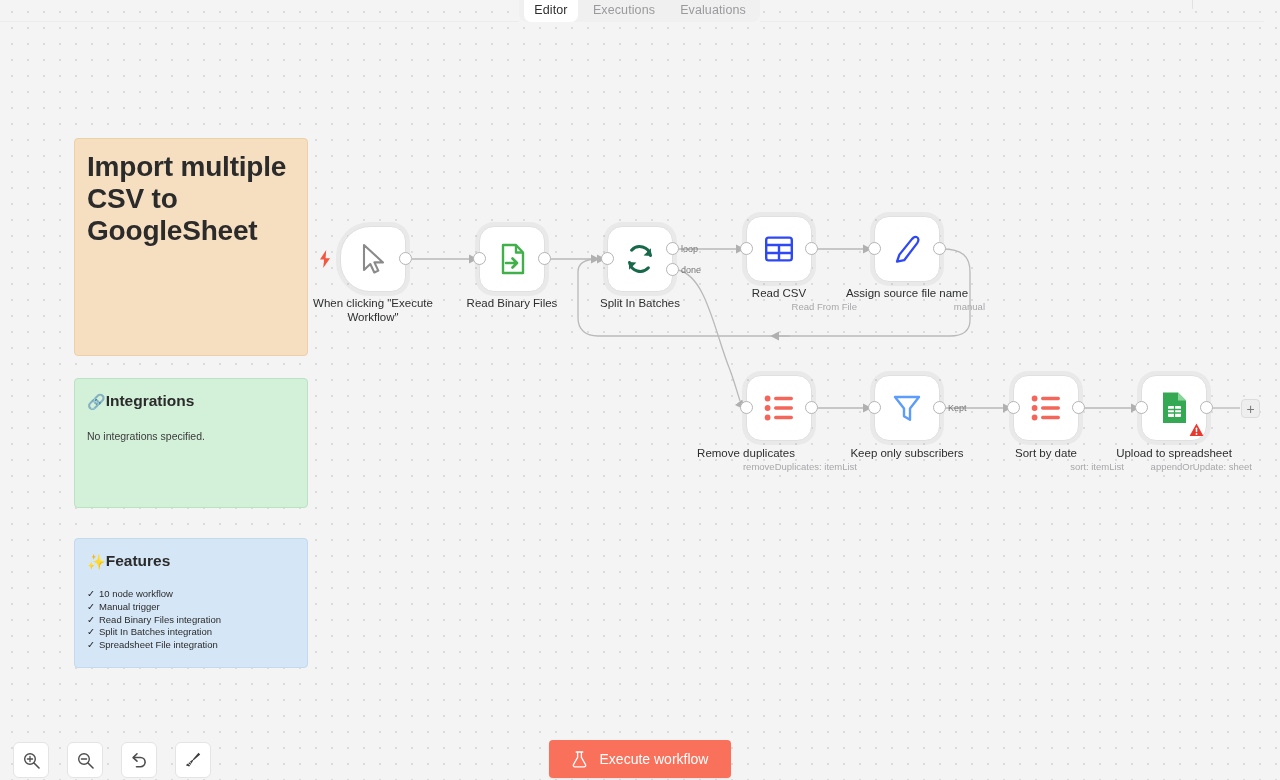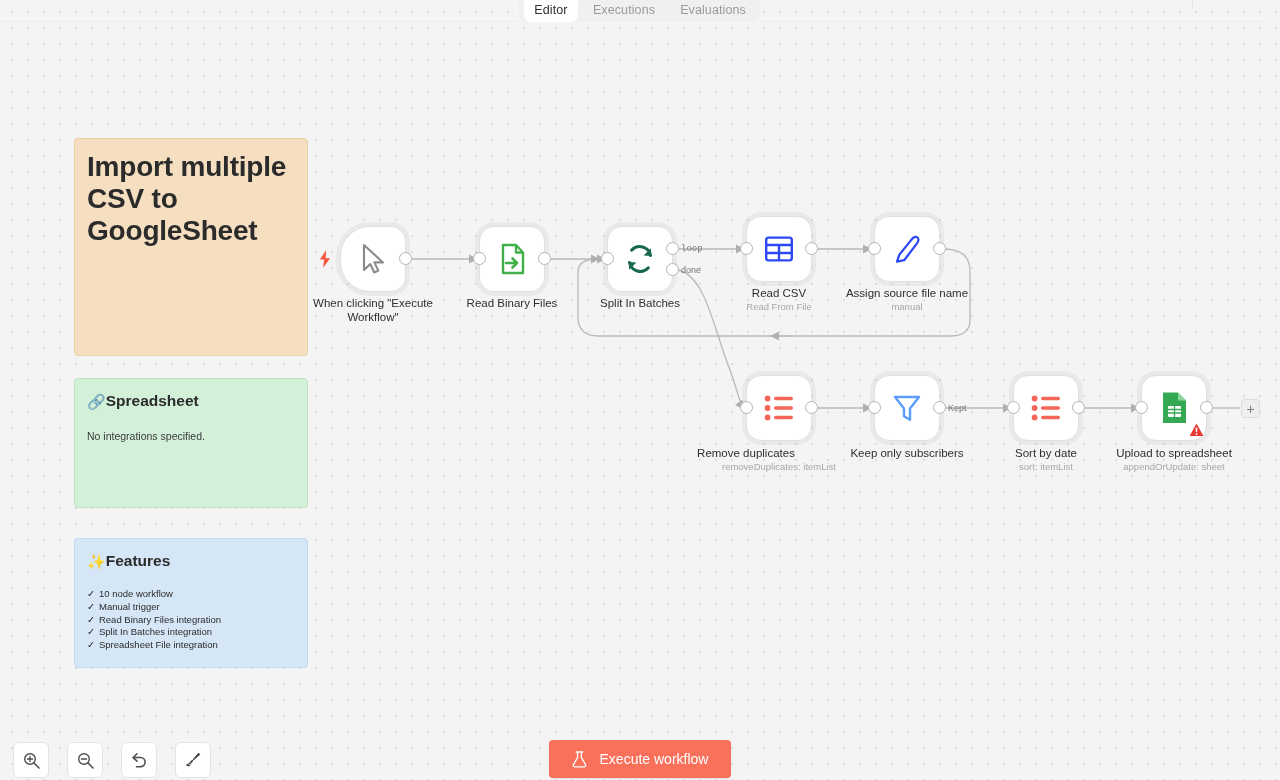--- a/index.html
+++ b/index.html
@@ -118,21 +118,21 @@
   .node-label {
     position: absolute;
     text-align: center;
     font-size: 11.5px; color: #2d2e2e; line-height: 14px;
     z-index: 10; user-select: none;
     white-space: nowrap;
   }
   .node-label.wrap { white-space: normal; }
   .node-sub {
     position: absolute;
-    text-align: center;
+    text-align: right;
     font-size: 9.5px; color: #a7a7aa; line-height: 13px;
     z-index: 10; user-select: none; white-space: nowrap;
   }
 
   
   .dot {
     position: absolute;
     width: 13px; height: 13px;
     border: 1.6px solid #b5b5b5;
     border-radius: 50%;
@@ -248,21 +248,21 @@
     </g>
   </svg>
 
   <div class="sticky" id="sticky-overview">
     <div class="s-title">Import multiple CSV to GoogleSheet</div>
   </div>
 
   <div class="sticky" id="sticky-integrations">
     <div class="s-title">
       <span class="emoji">🔗</span>
-      <span>Spreadsheet</span>
+      <span>Integrations</span>
     </div>
     <div class="s-body">No integrations specified.</div>
   </div>
 
   <div class="sticky" id="sticky-features">
     <div class="s-title">
       <span class="emoji">✨</span>
       <span>Features</span>
     </div>
     <ul>
@@ -316,21 +316,21 @@
   <div class="node" style="left:607px; top:226px;">
     <svg width="34" height="34" viewBox="0 0 34 34">
       <path d="M27.5 13.5 A11 11 0 0 0 8.6 8.2" fill="none" stroke="#17694a" stroke-width="3" stroke-linecap="round"></path>
       <path d="M6.5 20.5 A11 11 0 0 0 25.4 25.8" fill="none" stroke="#17694a" stroke-width="3" stroke-linecap="round"></path>
       <path d="M27.9 6.2 L28.1 14 L20.6 13.6 Z" fill="#17694a"></path>
       <path d="M6.1 27.8 L5.9 20 L13.4 20.4 Z" fill="#17694a"></path>
     </svg>
   </div>
   <div class="dot" style="left:601px; top:252px;"></div>
   <div class="dot" style="left:666px; top:242px;"></div>
-  <div class="port-label" style="left:681px; top:244px;font-family:Liberation Mono, monospace;">loop</div>
+  <div class="port-label" style="left:681px; top:244px;">loop</div>
   <div class="dot" style="left:666px; top:263px;"></div>
   <div class="port-label" style="left:681px; top:265px;">done</div>
   <div class="node-label" style="left:562px; top:296px; width:156px;">Split In Batches</div>
 
   <div class="node" style="left:746px; top:216px;">
     <svg width="30" height="30" viewBox="0 0 30 30">
       <rect x="2.2" y="3.6" width="25.6" height="22.8" rx="2.4" fill="none" stroke="#2f48f5" stroke-width="2.4"></rect>
       <path d="M2.2 11 H27.8 M2.2 19 H27.8 M15 11 V26.4" fill="none" stroke="#2f48f5" stroke-width="2.4"></path>
     </svg>
   </div>

